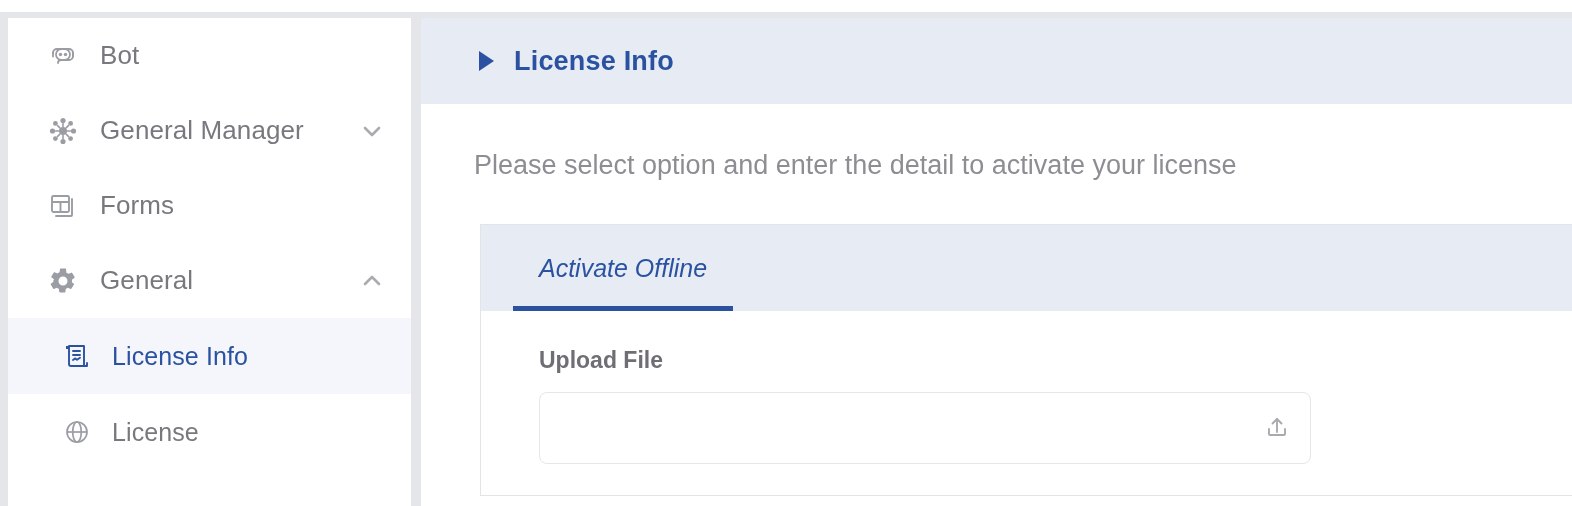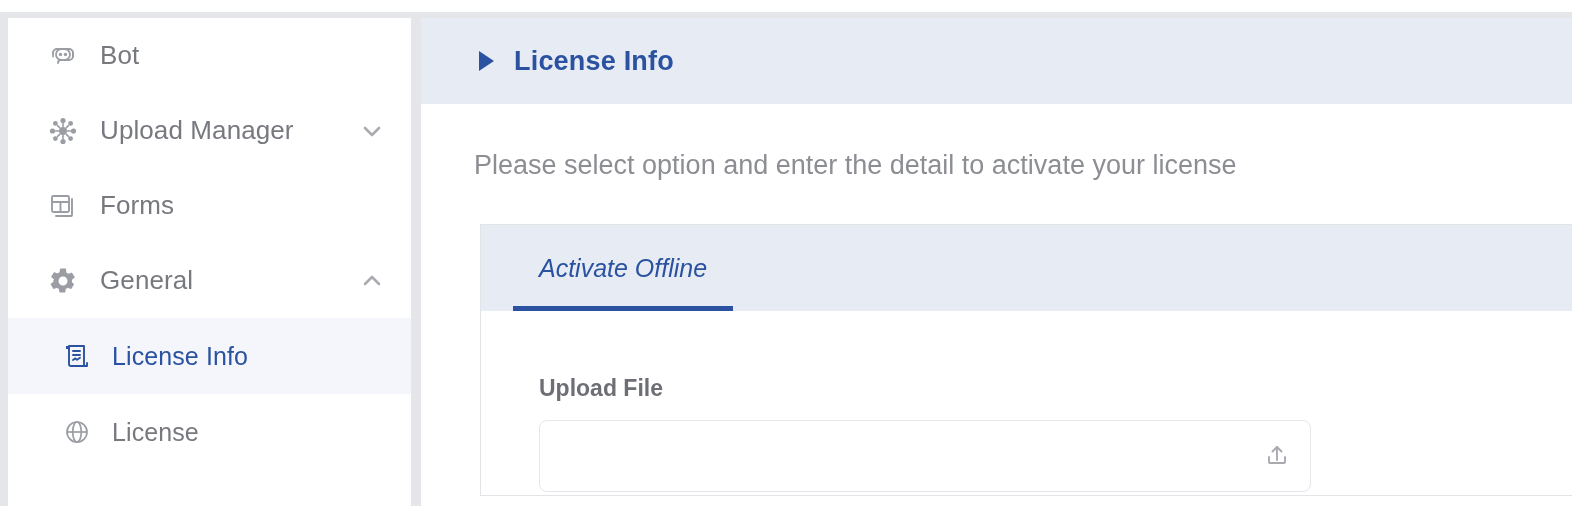--- a/index.html
+++ b/index.html
@@ -161,21 +161,21 @@
   }
   .tab.active { color: #2a52a0; font-style: italic; }
   .tab.active::after {
     content: "";
     position: absolute;
     left: 0; right: 0; bottom: 0;
     height: 5px;
     background: #2a52a0;
   }
 
-  .card-body { padding: 36px 0 8px 58px; margin-top: 28px; }
+  .card-body { padding: 36px 0 8px 58px; }
 
   .field-label {
     font-size: 23px;
     font-weight: bold;
     color: #6d6f74;
     margin-bottom: 18px;
   }
 
   .upload-box {
     position: relative;
@@ -245,21 +245,21 @@
           <circle cx="26.5" cy="16" r="2.6"></circle>
           <circle cx="8.4" cy="8.4" r="2.4"></circle>
           <circle cx="23.6" cy="23.6" r="2.4"></circle>
           <circle cx="23.6" cy="8.4" r="2.4"></circle>
           <circle cx="8.4" cy="23.6" r="2.4"></circle>
           <g stroke="currentColor" stroke-width="1.6" stroke-linecap="round">
             <path d="M16 8.6v3M16 20.4v3M8.6 16h3M20.4 16h3M10.6 10.6l2 2M19.4 19.4l2 2M21.4 10.6l-2 2M10.6 21.4l2-2"></path>
           </g>
         </svg>
       </span>
-      <span class="nav-label">Upload Manager</span>
+      <span class="nav-label">General Manager</span>
       <span class="chev">
         <svg width="28" height="28" viewBox="0 0 28 28" fill="none" stroke="currentColor" stroke-width="2.6" stroke-linecap="round" stroke-linejoin="round">
           <path d="M7 11l7 7 7-7"></path>
         </svg>
       </span>
     </div>
 
     <div class="nav-item">
       <span class="nav-icon">
         <svg width="32" height="32" viewBox="0 0 32 32" fill="none" stroke="currentColor" stroke-width="1.9">

